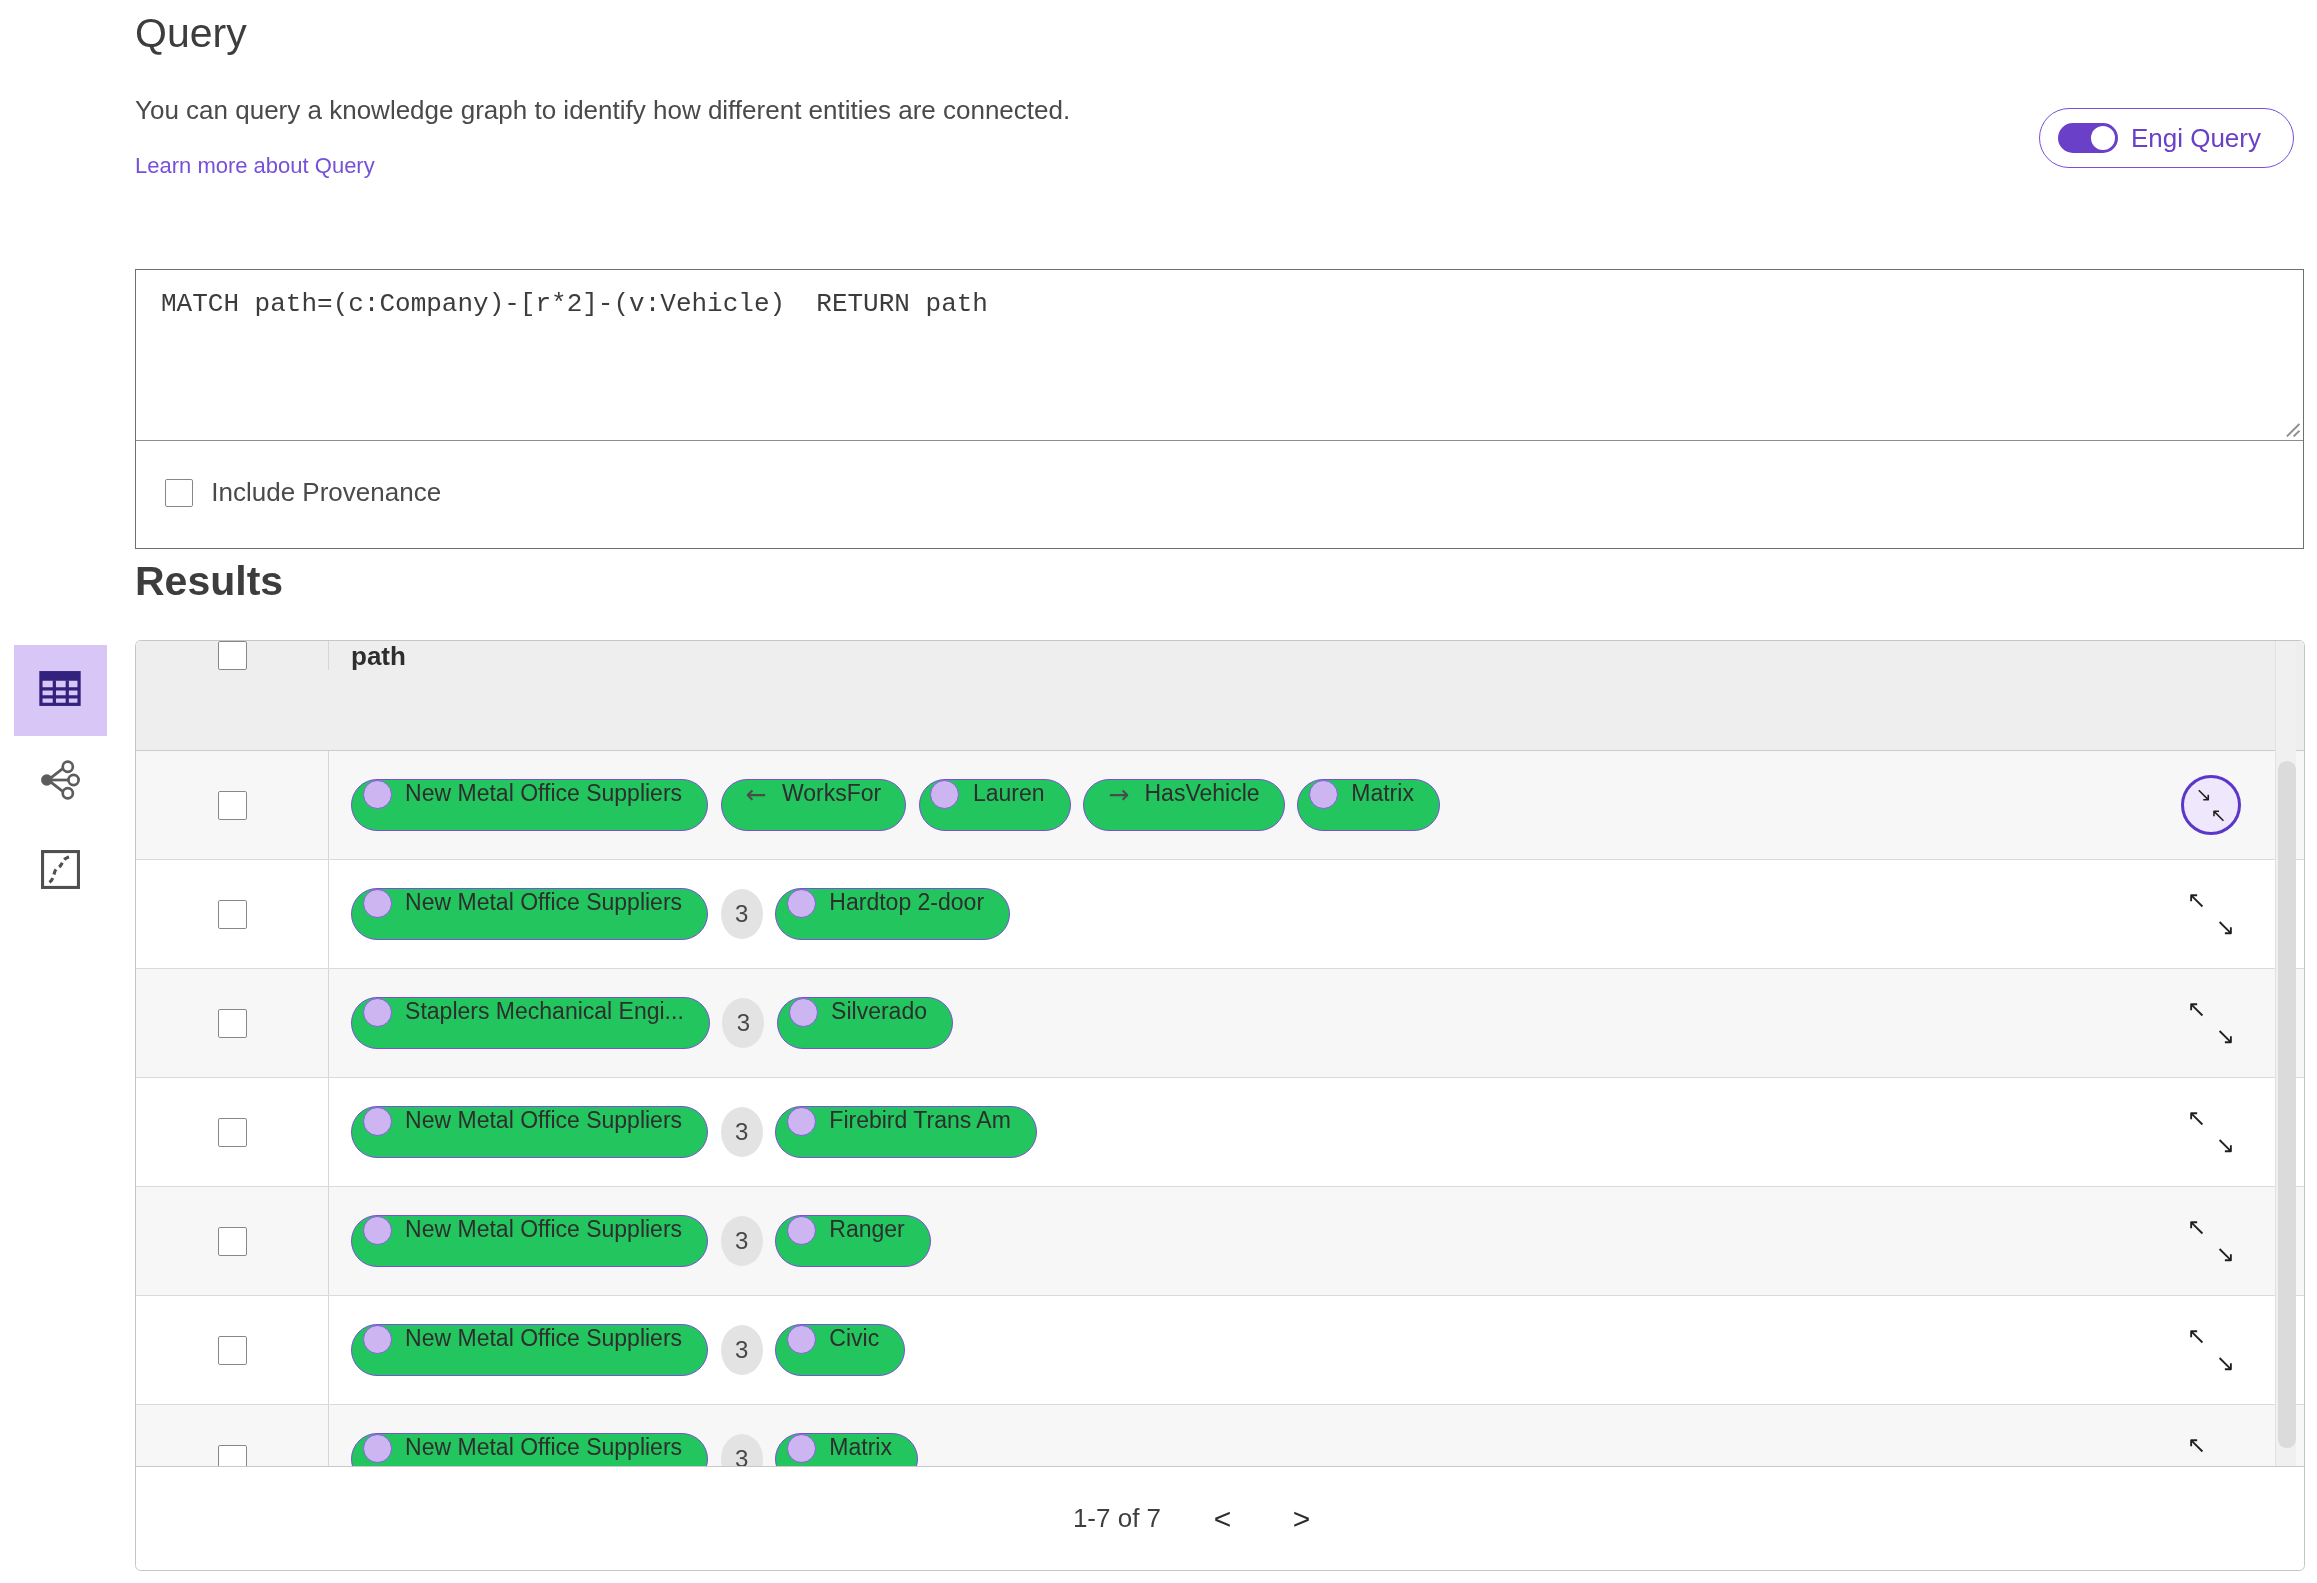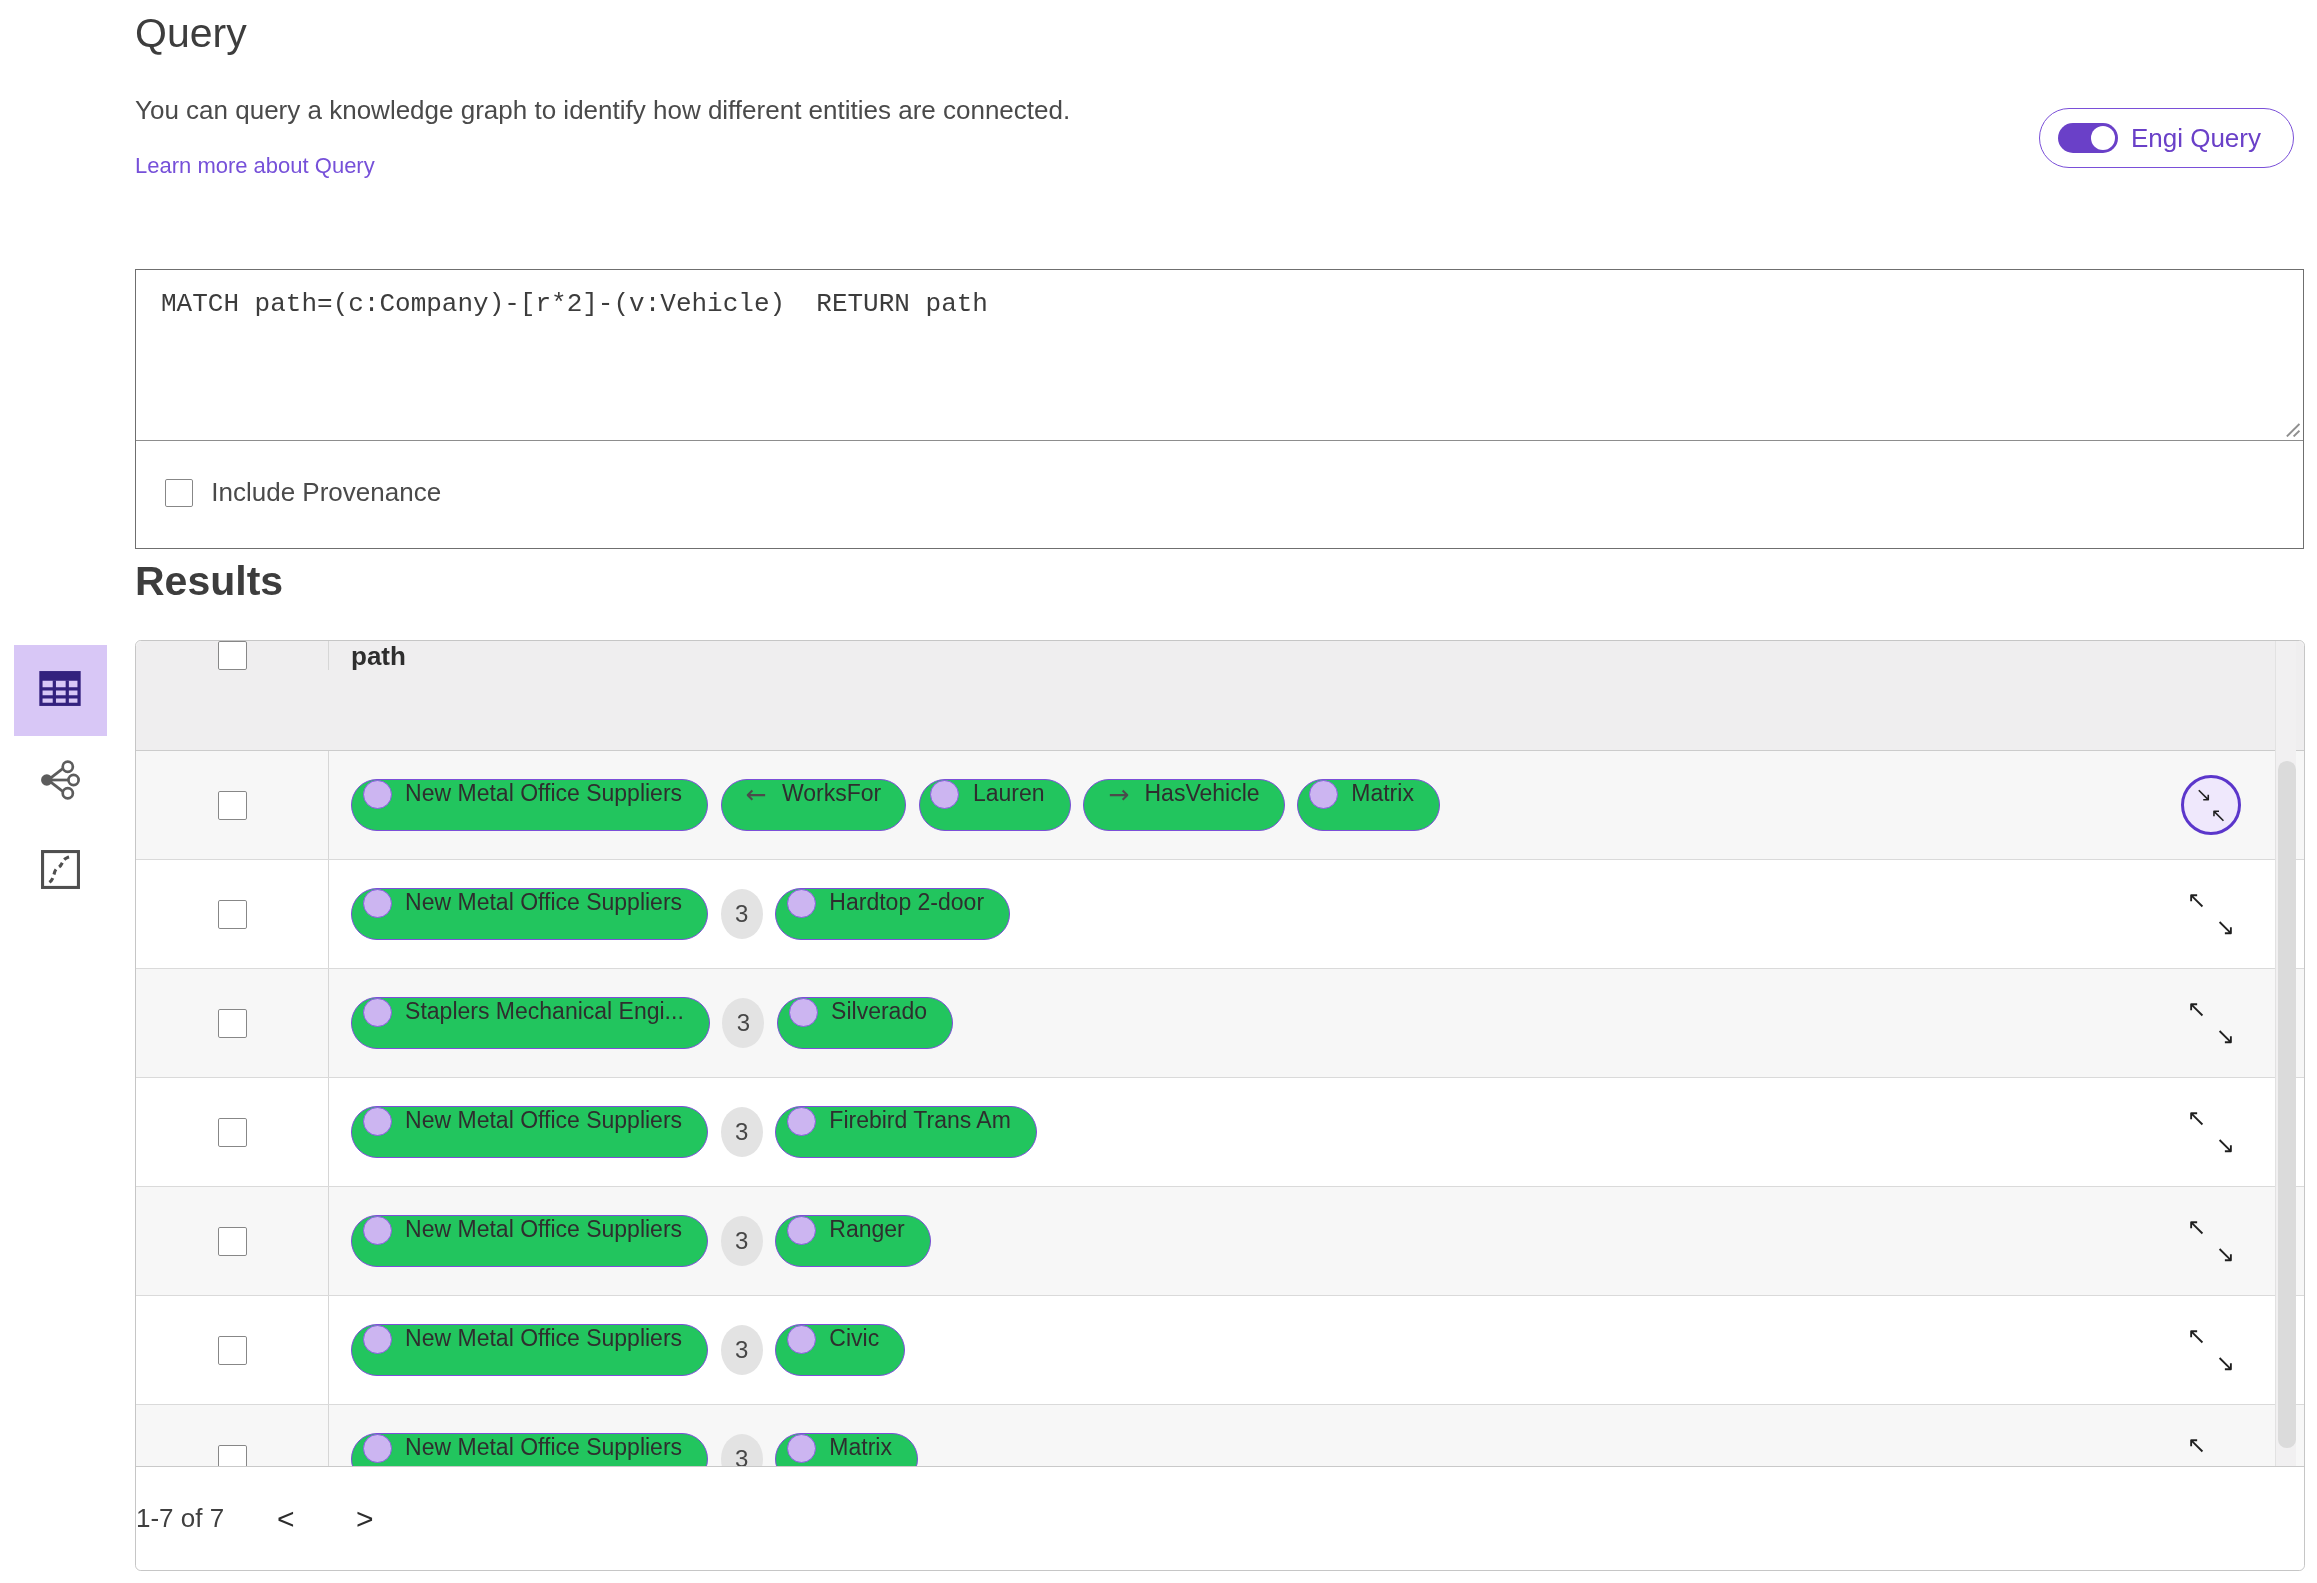--- a/index.html
+++ b/index.html
@@ -79,21 +79,21 @@
   .expand-btn .a2   { bottom:0; right:1.9px; }
   .collapse-btn .a1 { top:6.8px; left:11.6px; }
   .collapse-btn .a2 { bottom:6.8px; right:11.6px; }
 
   .scroll-strip { position:absolute; top:0; right:7.7px; width:21px; height:825px;
                   border-left:1px solid #e2e2e2; background:#f1f0f1; }
   .scroll-thumb { position:absolute; left:1.9px; top:120px; width:17.4px; height:687px;
                   background:#dbdbdb; border-radius:8.7px; }
 
   .tbl-footer   { height:104px; background:#fff; border-top:1px solid #c9c9c9; border-radius:0 0 5.8px 5.8px;
-                  display:flex; align-items:center; justify-content:flex-start; position:relative; }
+                  display:flex; align-items:center; justify-content:center; position:relative; }
   .pagination   { display:flex; align-items:center; gap:44px; margin-right:48px; }
   .pag-label    { font-size:26px; color:#3f3f3f; }
   .chev         { font-size:30px; color:#2d2d2d; width:35px; text-align:center; cursor:pointer; }
 </style>
 </head>
 <body>
 
 <h1 class="abs" id="page-title">Query</h1>
 <div class="abs" id="page-desc">You can query a knowledge graph to identify how different entities are connected.</div>
 <a class="abs" id="learn-link">Learn more about Query</a>

